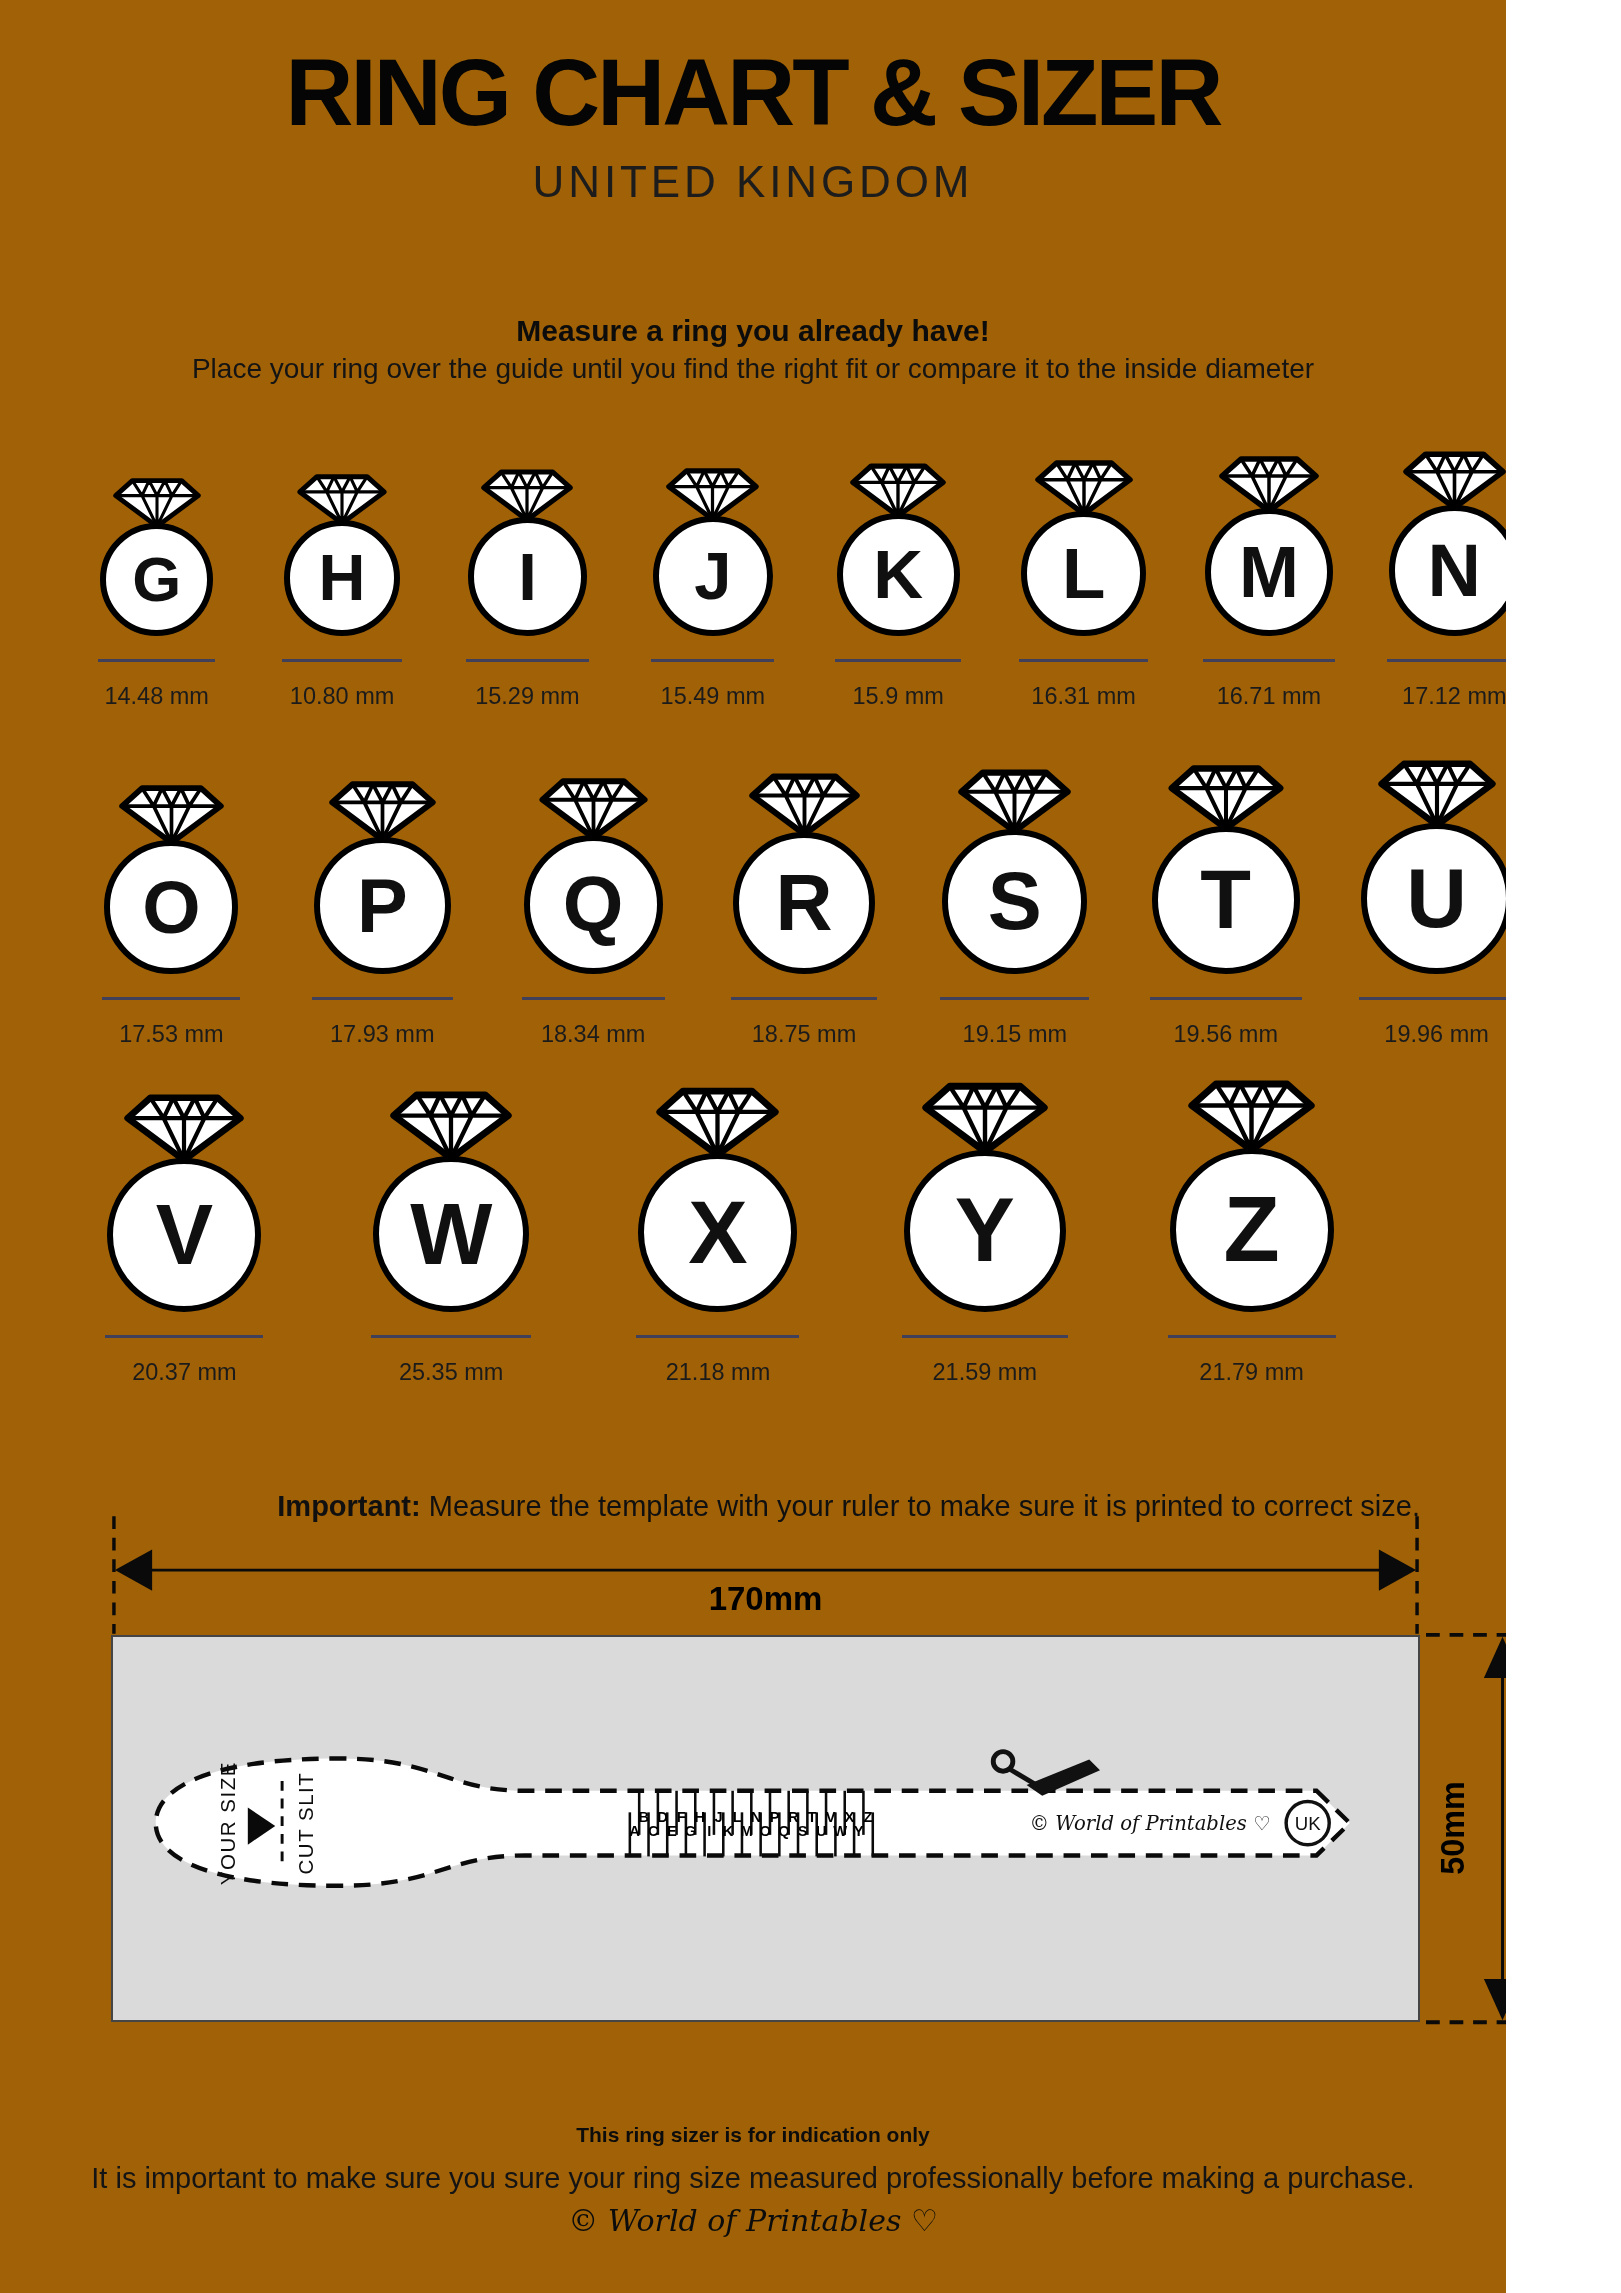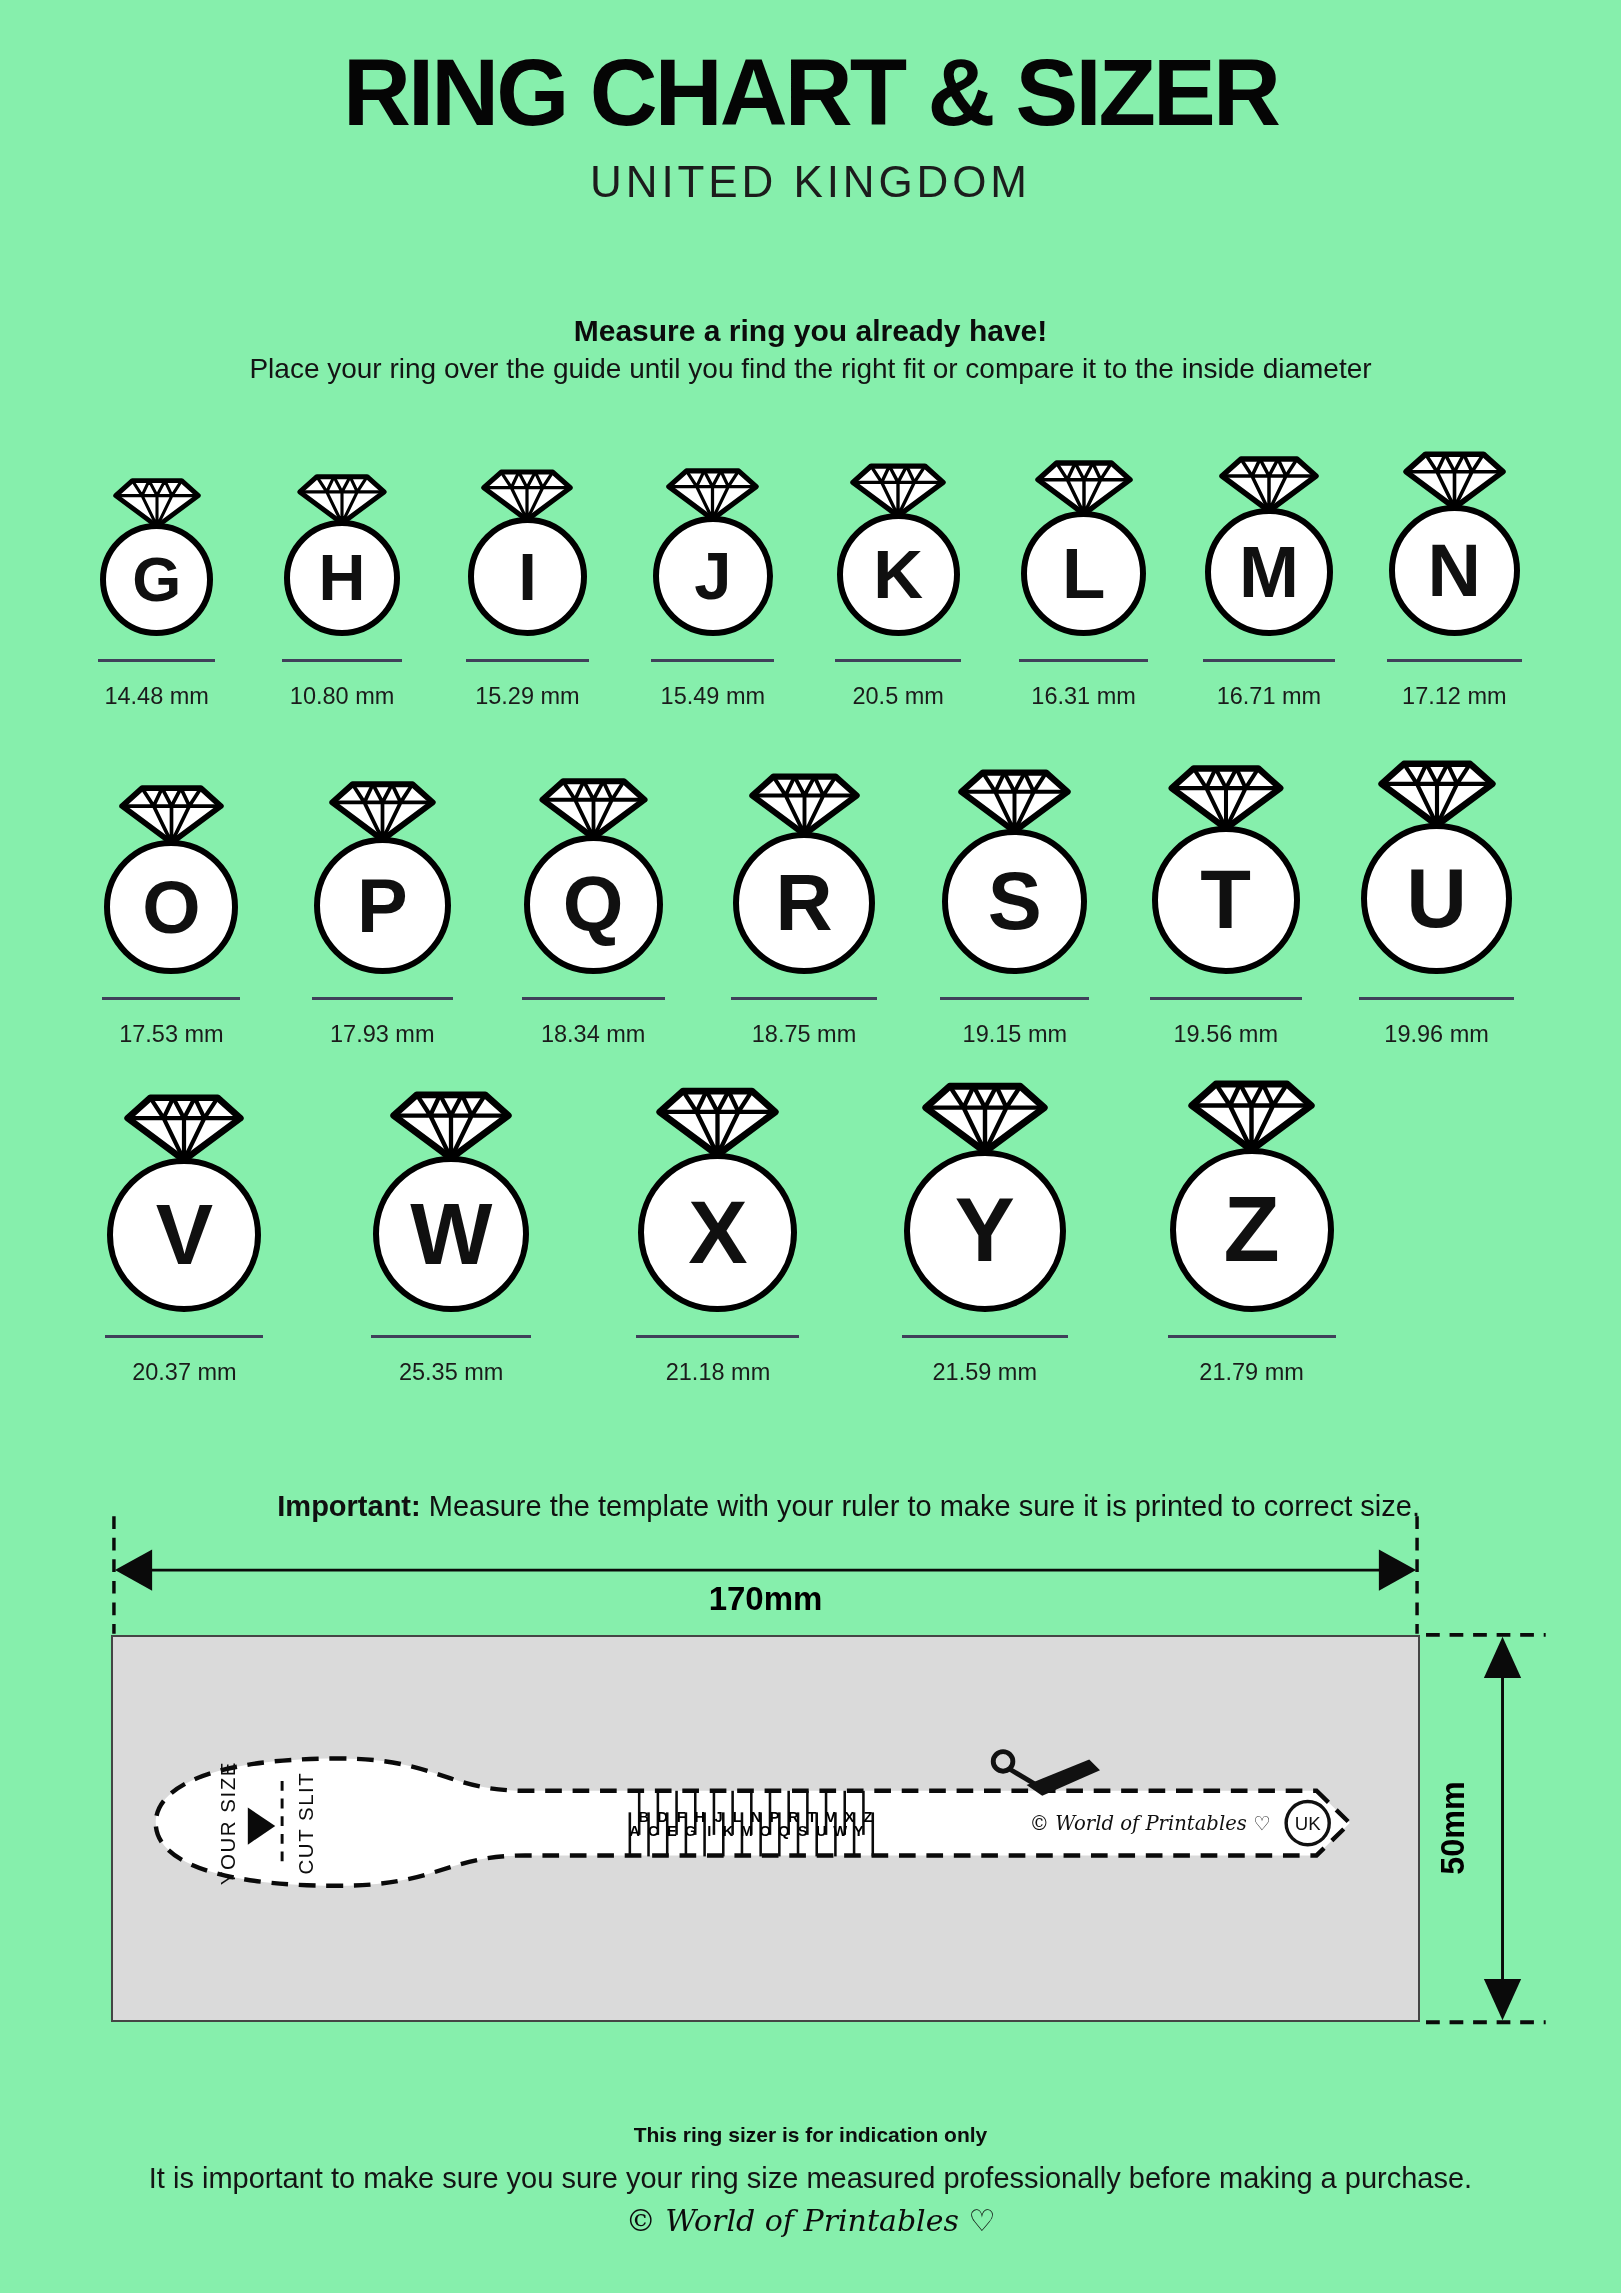--- a/index.html
+++ b/index.html
@@ -1,16 +1,16 @@
 <!DOCTYPE html>
 <html><head>
 <meta charset="utf-8">
 <style>
   html,body{margin:0;padding:0;background:#ffffff}
-  .page{position:relative;width:1621px;height:2294px;background:#86efac;
+  .page{position:relative;width:1506px;height:2294px;background:#a16207;
         font-family:"Liberation Sans",sans-serif;color:#000;overflow:hidden}
   .centered{position:absolute;left:0;width:100%;text-align:center}
   .title{margin:0;top:39px;font-size:94px;font-weight:bold;letter-spacing:-2.9px;color:#050505}
   .subtitle{top:157px;font-size:44px;letter-spacing:3.9px;color:#1c1c1c}
   .intro-heading{top:314px;font-size:30px;font-weight:bold;color:#0c0c0c}
   .intro-body{top:353px;font-size:28px;color:#141414}
   .ring-row{position:absolute;display:flex;height:255px;align-items:flex-end}
   .ring-cell{flex:1 1 0;display:flex;flex-direction:column;align-items:center;justify-content:flex-end}
   .diamond{display:block;margin-bottom:-5.9px}
   .ring-band{box-sizing:border-box;border:6.9px solid #000;border-radius:50%;background:#fff;
@@ -94,21 +94,21 @@
         </div>
         <div class="ring-cell">
           <svg class="diamond" width="96" height="56" viewBox="0 0 100 58">
             <path d="M22 3 L78 3 L97 20 L50 55 L3 20 Z" fill="#fff" stroke="#000" stroke-width="5.5" stroke-linejoin="round"></path>
             <path d="M3 20 L97 20 M22 3 L33 20 L41 3 L50 20 L59 3 L67 20 L78 3 M33 20 L50 55 M50 20 L50 55 M67 20 L50 55" fill="none" stroke="#000" stroke-width="3.5" stroke-linejoin="round"></path>
           </svg>
           <div class="ring-band" style="width:123px;height:123px;font-size:69px">
             <span class="ring-letter">K</span>
           </div>
           <div class="ring-underline" style="width:126px"></div>
-          <div class="ring-size-label">20.5 mm</div>
+          <div class="ring-size-label">15.9 mm</div>
         </div>
         <div class="ring-cell">
           <svg class="diamond" width="98" height="57" viewBox="0 0 100 58">
             <path d="M22 3 L78 3 L97 20 L50 55 L3 20 Z" fill="#fff" stroke="#000" stroke-width="5.5" stroke-linejoin="round"></path>
             <path d="M3 20 L97 20 M22 3 L33 20 L41 3 L50 20 L59 3 L67 20 L78 3 M33 20 L50 55 M50 20 L50 55 M67 20 L50 55" fill="none" stroke="#000" stroke-width="3.5" stroke-linejoin="round"></path>
           </svg>
           <div class="ring-band" style="width:125px;height:125px;font-size:71px">
             <span class="ring-letter">L</span>
           </div>
           <div class="ring-underline" style="width:129px"></div>

